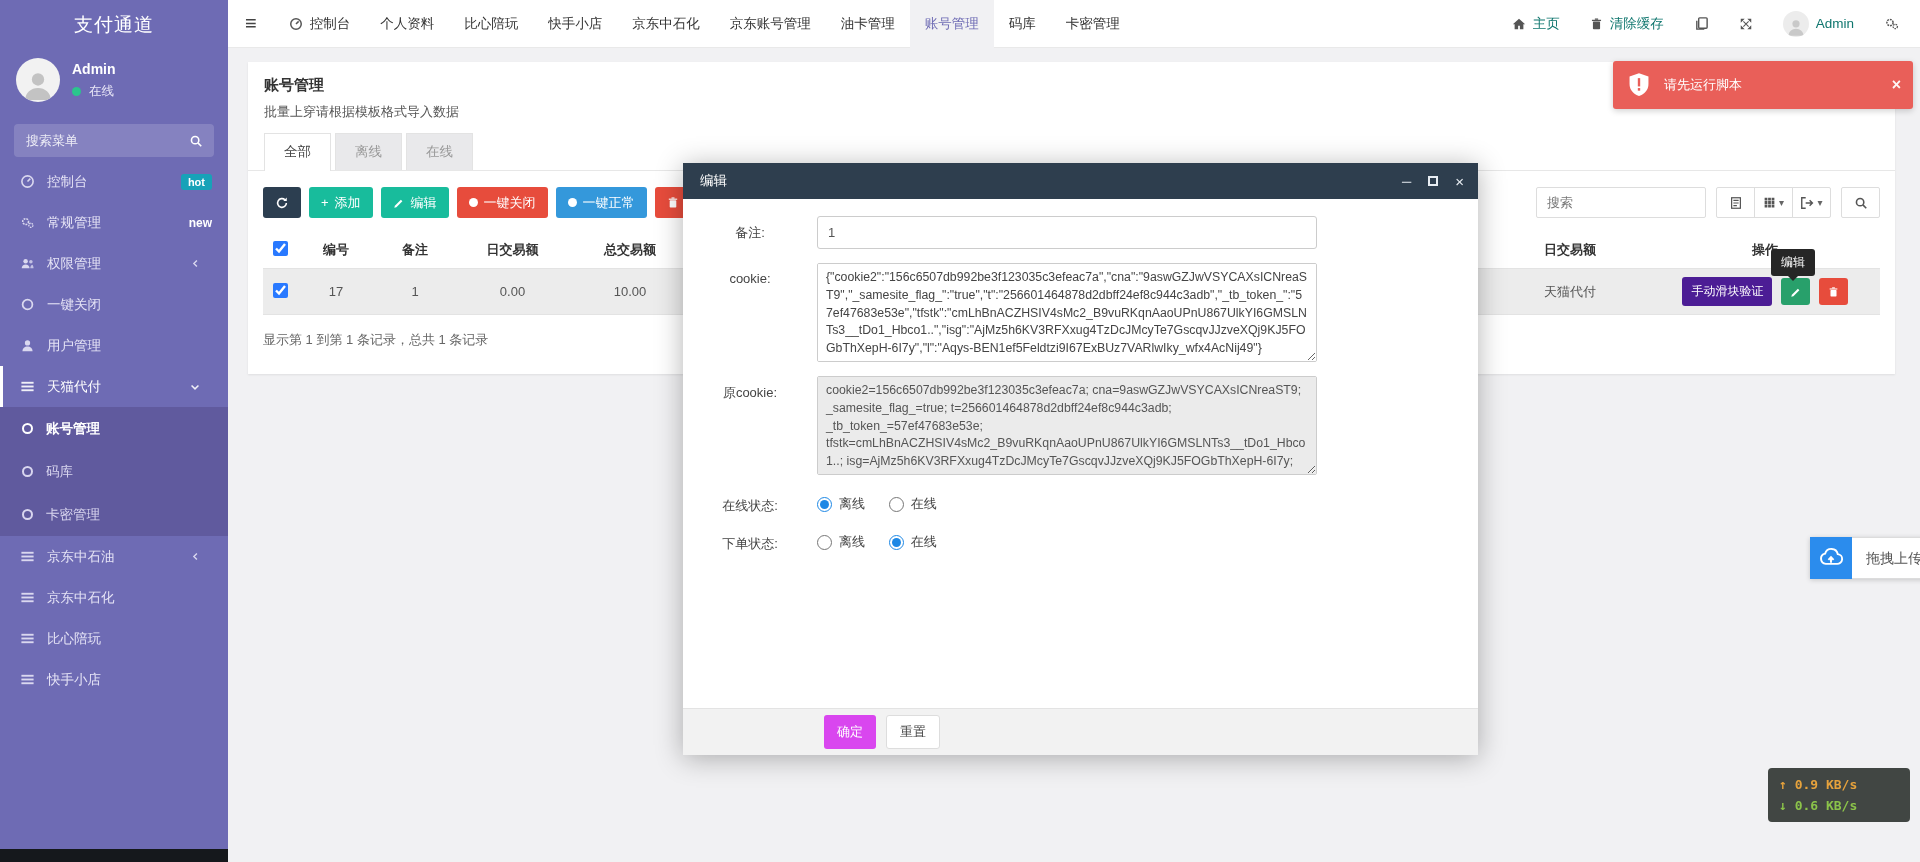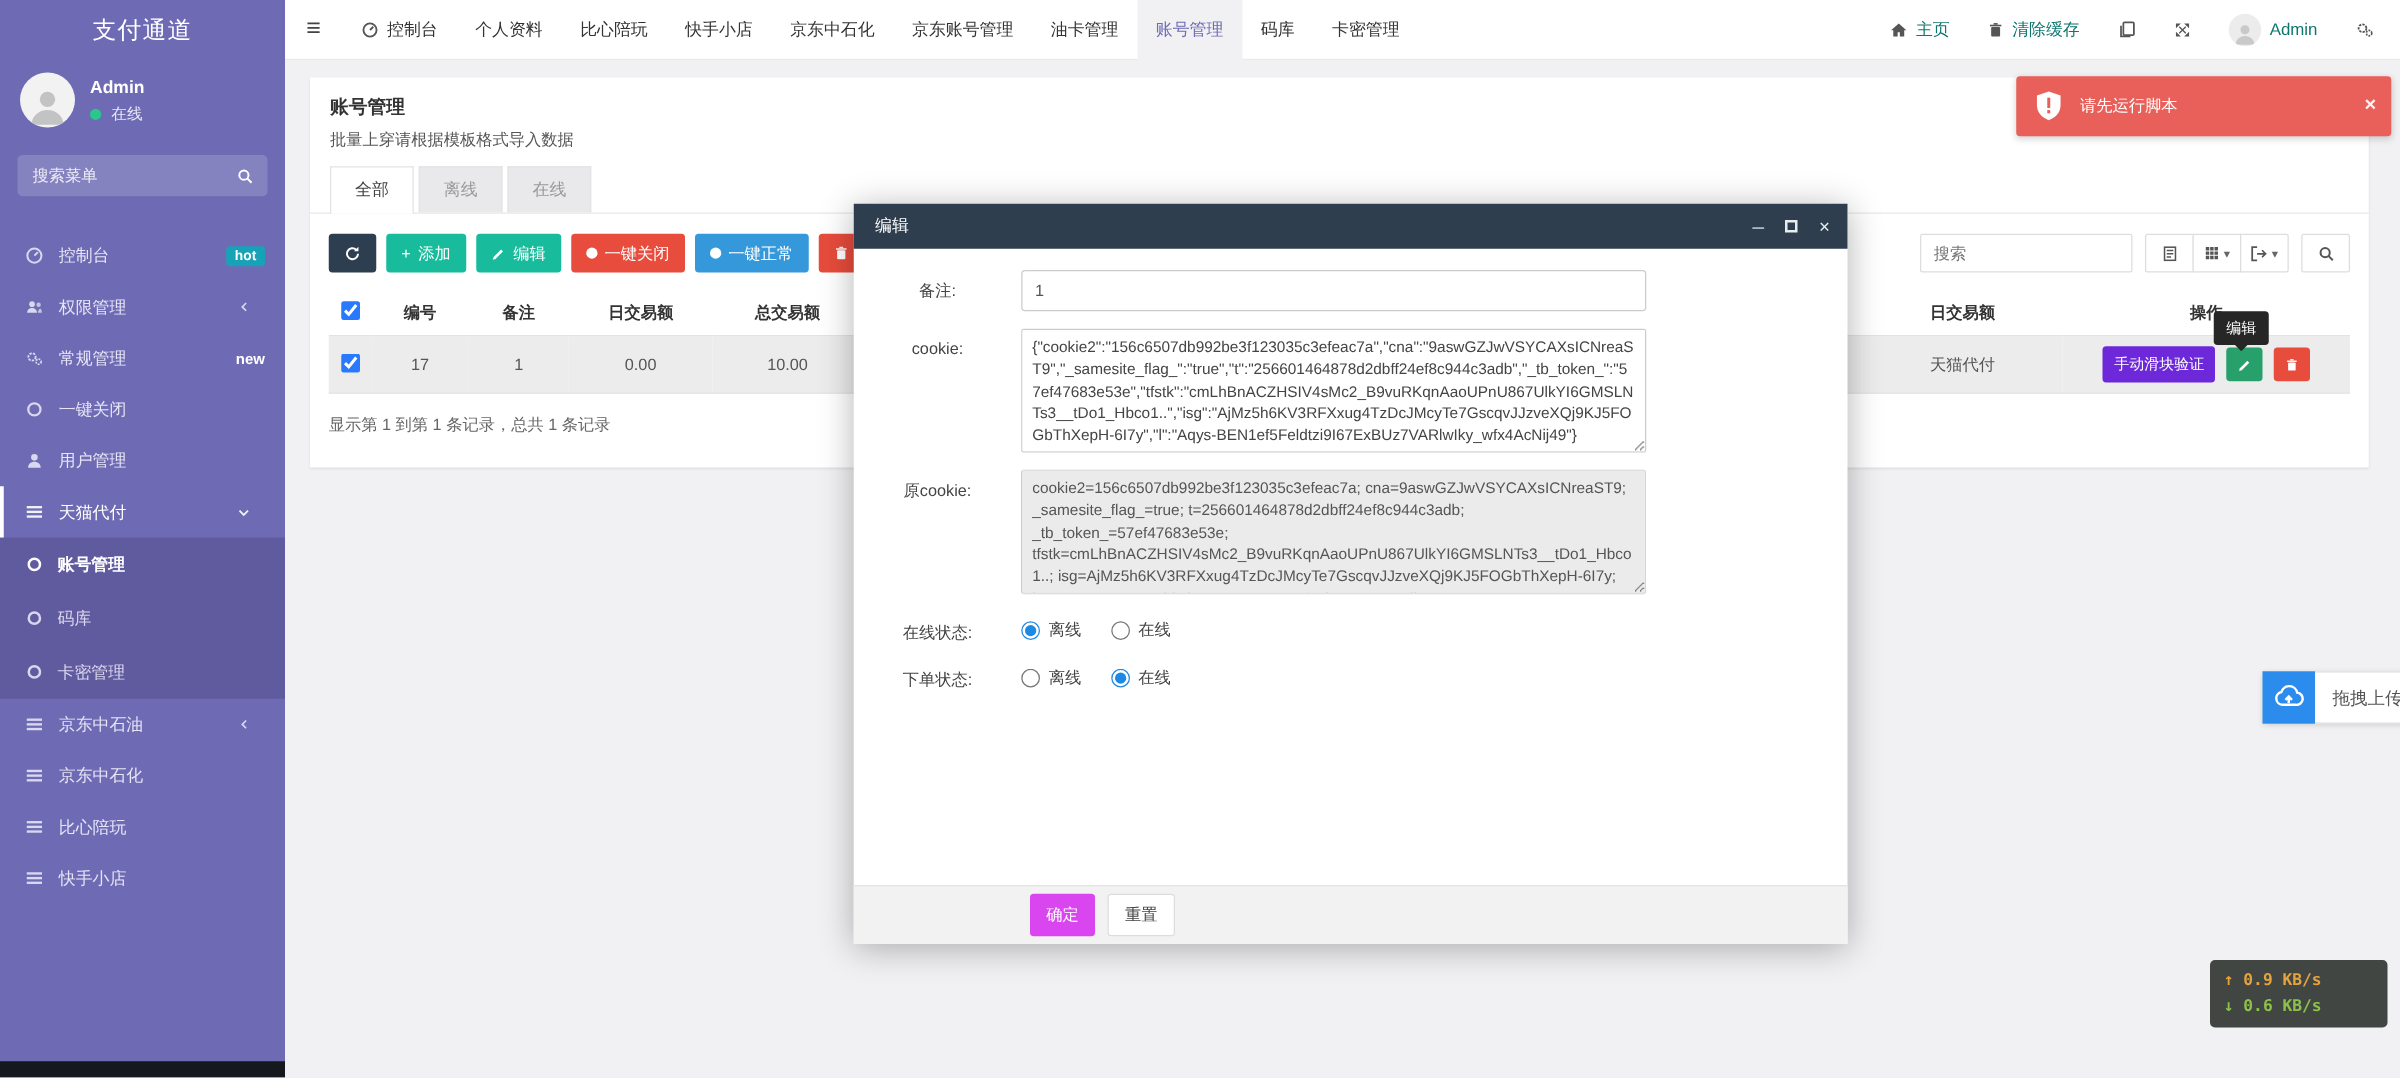--- a/index.html
+++ b/index.html
@@ -11,21 +11,21 @@
   .ic { display:inline-block; vertical-align:middle; }
 
   
   .sidebar { position:absolute; left:0; top:0; width:228px; height:862px; background:#6e6bb4; z-index:5; }
   .brand { height:50px; line-height:50px; text-align:center; color:#fff; font-size:19px; letter-spacing:1px; }
   .userpanel { display:flex; align-items:center; gap:12px; padding:8px 16px 14px 16px; }
   .avatar { width:44px; height:44px; border-radius:50%; background:#f2f2f2; overflow:hidden; display:flex; align-items:flex-end; justify-content:center; flex:none; }
   .uname { color:#fff; font-weight:bold; font-size:14px; margin-bottom:6px; }
   .ustatus { color:#e9e7f7; font-size:12.5px; display:flex; align-items:center; }
   .udot { width:9px; height:9px; border-radius:50%; background:#2bc58d; margin-right:8px; }
-  .sidesearch { margin:8px 14px 27px 14px; position:relative; }
+  .sidesearch { margin:8px 14px 4px 14px; position:relative; }
   .sidesearch input { width:100%; height:33px; border:0; border-radius:4px; background:rgba(255,255,255,.16); color:#fff; padding:0 36px 0 12px; font-size:13px; outline:none; }
   .sidesearch input::placeholder { color:rgba(255,255,255,.85); }
   .sidesearch .sbtn { position:absolute; right:0; top:0; width:36px; height:33px; background:transparent; border:0; color:#fff; cursor:pointer; }
   .menu a { text-decoration:none; }
   .mi { display:flex; align-items:center; height:41px; padding:0 16px 0 20px; color:#e6e4f6; font-size:13.5px; position:relative; }
   .mi .ic { margin-right:12px; opacity:.9; }
   .mi.parent-active { color:#fff; }
   .mi.parent-active::before { content:""; position:absolute; left:0; top:0; bottom:0; width:3px; background:#fff; }
   .badge-hot { margin-left:auto; background:#17a2b8; color:#fff; font-size:11px; font-weight:bold; padding:2px 7px; border-radius:3px; }
   .badge-new { margin-left:auto; color:#fff; font-weight:bold; font-size:12px; }
@@ -66,21 +66,21 @@
   .tbtn { width:39px; height:31px; background:#fff; border:1px solid #ddd; color:#555; display:inline-flex; align-items:center; justify-content:center; gap:3px; margin-left:-1px; cursor:pointer; }
   .tbtn.first { margin-left:0; border-radius:2px 0 0 2px; }
   .tbtn.last { border-radius:0 2px 2px 0; }
   .tbtn.solo { margin-left:10px; border-radius:2px; }
   .caret { font-size:10px; color:#666; }
   table.grid { width:100%; border-collapse:collapse; font-size:13px; color:#555; }
   .grid th { font-weight:bold; color:#333; text-align:center; padding:9px 6px; border-bottom:1px solid #e3e3e3; }
   .grid td { text-align:center; padding:8px 6px; border-bottom:1px solid #e3e3e3; }
   .grid tbody tr { background:#ececec; }
   .grid input[type=checkbox] { width:15px; height:15px; accent-color:#2979ff; }
-  .act-orange { background:#6d28d9; border:none; border-radius:3px; color:#fff; font-size:12px; padding:6px 9px; cursor:pointer; }
+  .act-orange { background:#4c1d95; border:none; border-radius:3px; color:#fff; font-size:12px; padding:6px 9px; cursor:pointer; }
   .act-sq { width:29px; height:27px; border:none; border-radius:3px; color:#fff; display:inline-flex; align-items:center; justify-content:center; margin-left:5px; vertical-align:middle; cursor:pointer; }
   .act-green { background:#28a06b; }
   .act-red { background:#e74c3c; }
   .pagination { margin-top:16px; font-size:13px; color:#666; }
 
   
   .alert { position:absolute; left:1613px; top:61px; width:300px; height:48px; background:#e95f59; border-radius:3px; box-shadow:0 2px 6px rgba(0,0,0,.18); display:flex; align-items:center; padding:0 12px 0 14px; color:#fff; z-index:40; }
   .alert .txt { font-size:13px; margin-left:13px; }
   .alert .close { margin-left:auto; font-size:16px; font-weight:bold; color:#fff; opacity:.95; cursor:pointer; }
 
@@ -147,38 +147,38 @@
   <nav class="menu">
     <a class="mi">
       <svg class="ic" width="15" height="15" viewBox="0 0 16 16" fill="none" stroke="currentColor" stroke-width="1.7">
           <circle cx="8" cy="8" r="6"></circle>
           <path d="M8 8l3-3"></path>
         </svg>
       <span>控制台</span>
       <span class="badge-hot">hot</span>
     </a>
     <a class="mi">
+      <svg class="ic" width="15" height="15" viewBox="0 0 16 16" fill="none" stroke="currentColor">
+          <circle cx="6" cy="7" r="3.1" stroke-width="1.6" stroke-dasharray="2 1"></circle>
+          <circle cx="11.6" cy="11" r="2.2" stroke-width="1.4" stroke-dasharray="1.6 .9"></circle>
+        </svg>
+      <span>常规管理</span>
+      <span class="badge-new">new</span>
+    </a>
+    <a class="mi">
       <svg class="ic" width="15" height="15" viewBox="0 0 16 16" fill="currentColor">
           <circle cx="6" cy="5.7" r="2.4"></circle>
           <path d="M1.8 13c0-2.3 1.9-4 4.2-4s4.2 1.7 4.2 4z"></path>
           <circle cx="11.6" cy="6.2" r="1.9" opacity=".8"></circle>
           <path d="M11 13c0-1.6.8-3 2-3.6 1 .7 1.4 2.1 1.4 3.6z" opacity=".8"></path>
         </svg>
       <span>权限管理</span>
       <svg class="chev ic" width="9" height="9" viewBox="0 0 16 16" fill="none" stroke="currentColor" stroke-width="2.4">
           <path d="M10.5 2.5L5 8l5.5 5.5"></path>
         </svg>
-    </a>
-    <a class="mi">
-      <svg class="ic" width="15" height="15" viewBox="0 0 16 16" fill="none" stroke="currentColor">
-          <circle cx="6" cy="7" r="3.1" stroke-width="1.6" stroke-dasharray="2 1"></circle>
-          <circle cx="11.6" cy="11" r="2.2" stroke-width="1.4" stroke-dasharray="1.6 .9"></circle>
-        </svg>
-      <span>常规管理</span>
-      <span class="badge-new">new</span>
     </a>
     <a class="mi">
       <svg class="ic" width="15" height="15" viewBox="0 0 16 16" fill="none" stroke="currentColor" stroke-width="1.9">
           <circle cx="8" cy="8" r="5.2"></circle>
         </svg>
       <span>一键关闭</span>
     </a>
     <a class="mi">
       <svg class="ic" width="15" height="15" viewBox="0 0 16 16" fill="currentColor">
           <circle cx="8" cy="5.2" r="2.8"></circle>

